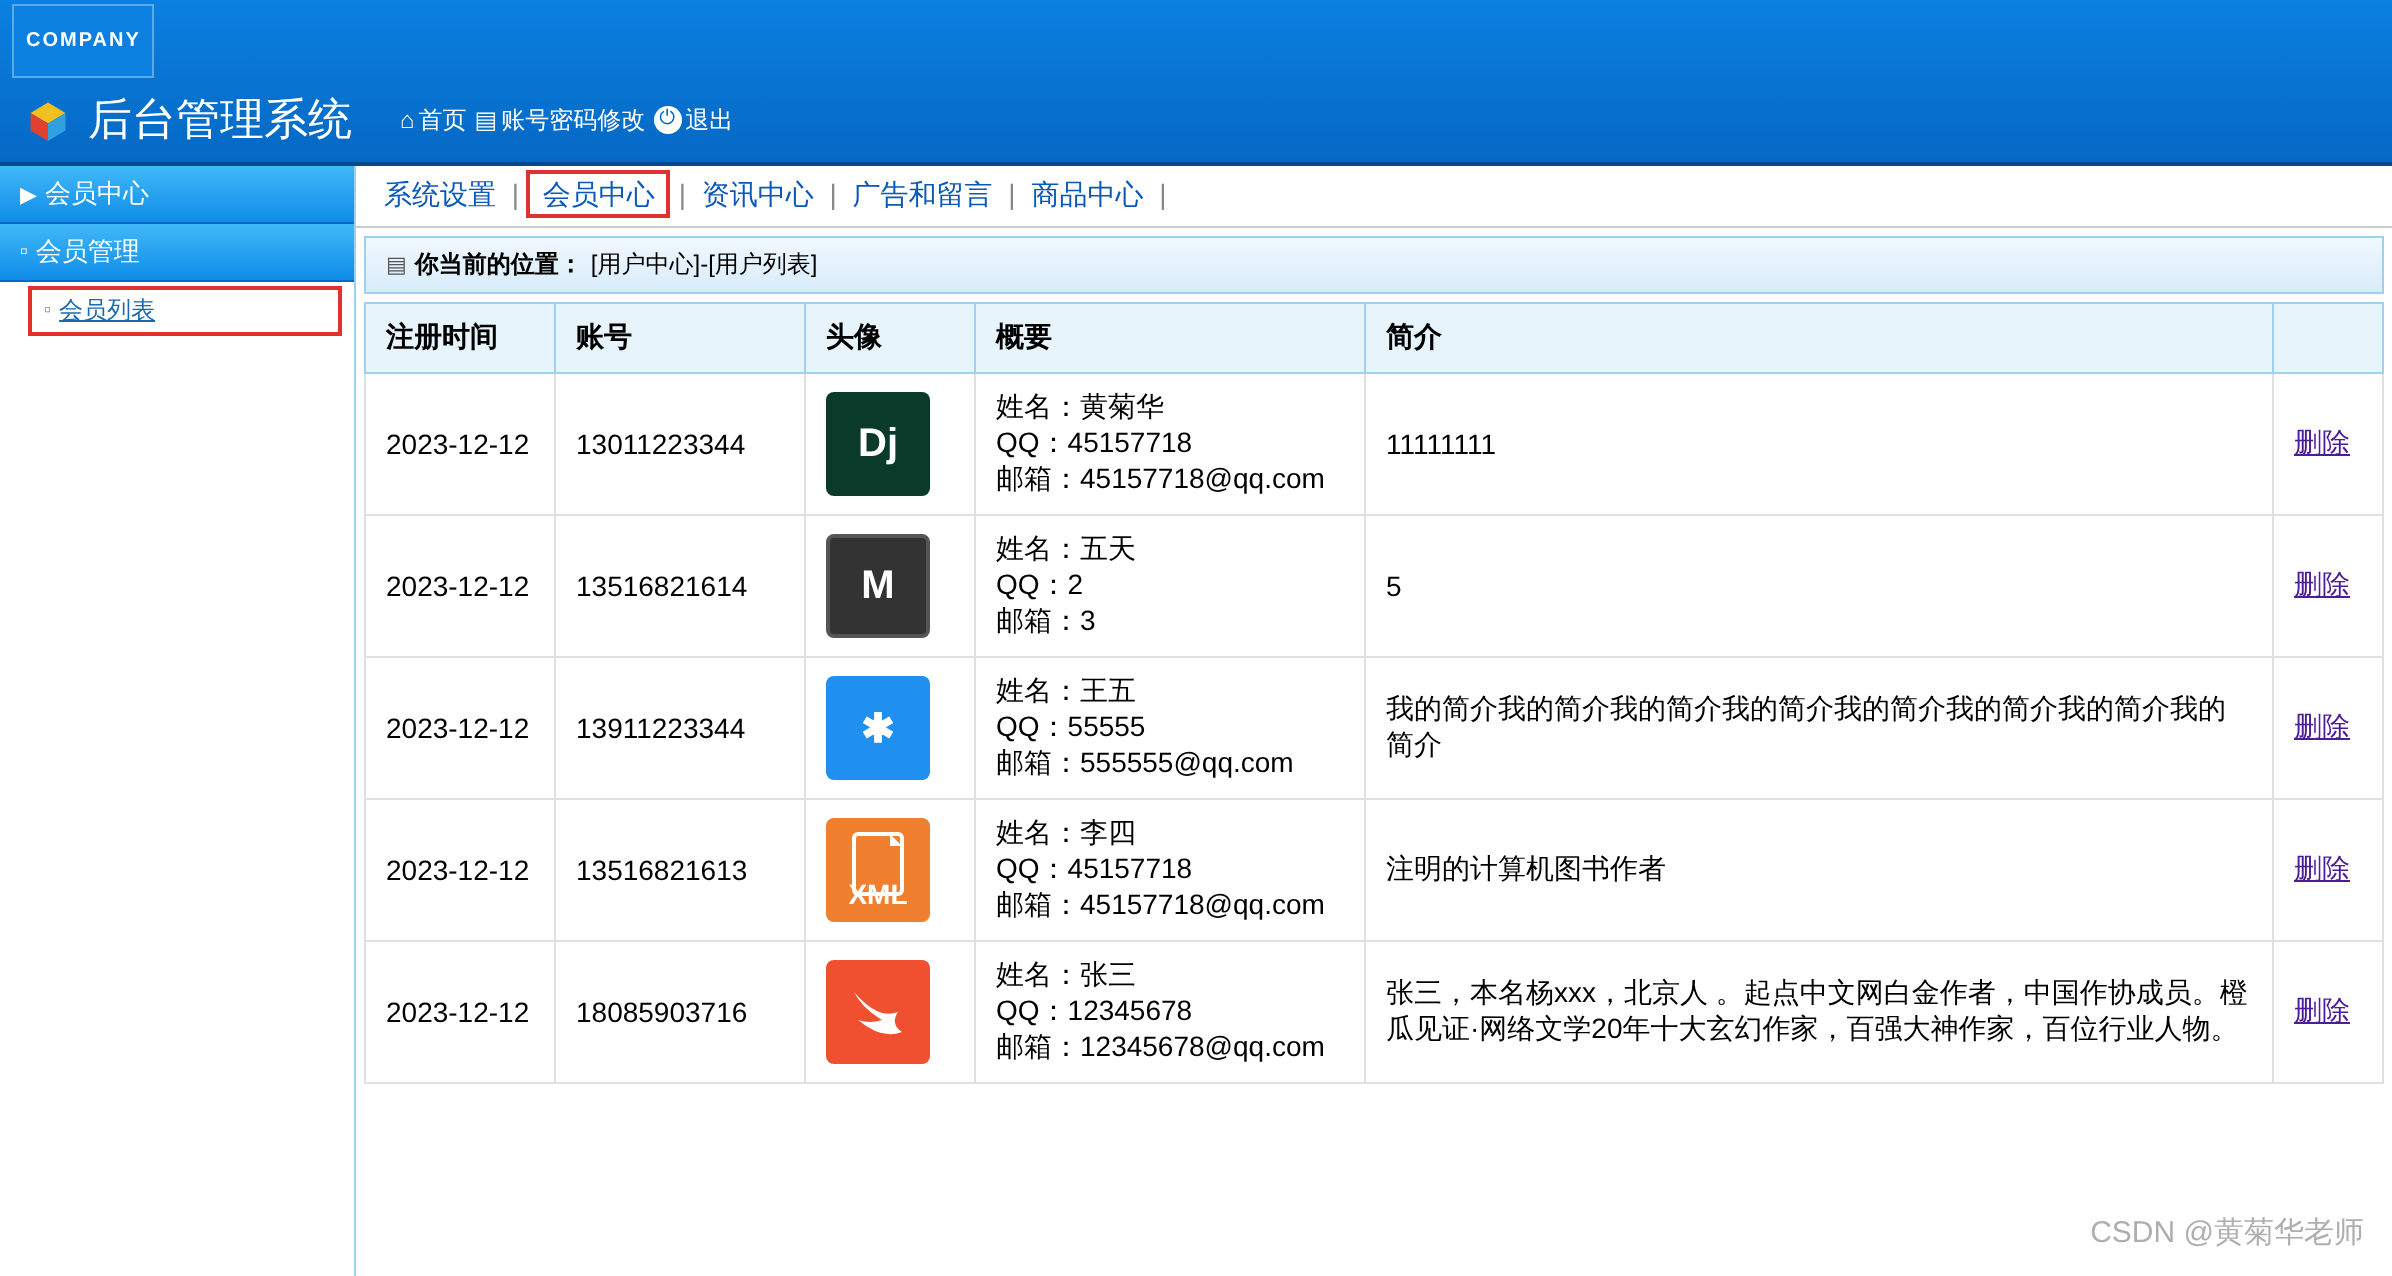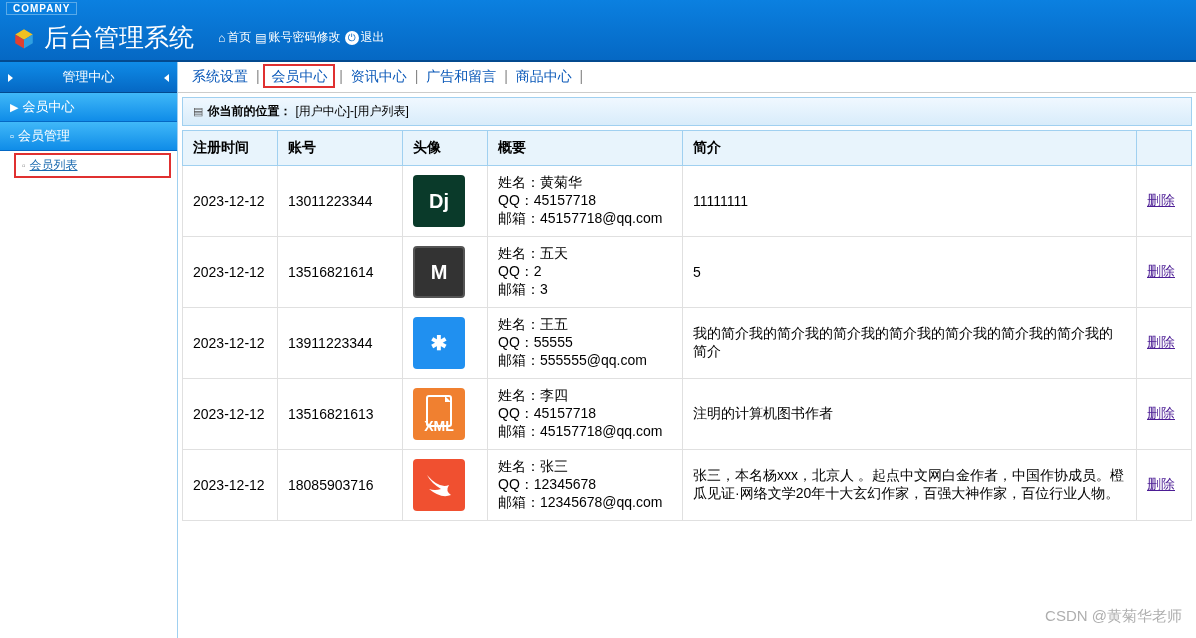--- a/index.html
+++ b/index.html
@@ -10,34 +10,34 @@
       background: linear-gradient(to bottom, #0b80e0, #0568c4);
       color: #fff;
       padding: 0;
       border-bottom: 2px solid #034a8f;
     }
     .company-tag {
       background: #0b80e0;
       color: #fff;
       font-size: 10px;
       font-weight: bold;
-      padding: 0 6px;
+      padding: 12px 6px;
       border: 1px solid #5aaae8;
       display: inline-block;
       margin: 2px 0 0 6px;
       letter-spacing: 1px;
     }
     .header-main {
       display: flex;
       align-items: center;
       padding: 6px 10px;
     }
     .logo { width: 28px; height: 28px; margin-right: 6px; position: relative; }
     .logo svg { width: 28px; height: 28px; }
-    .system-title { font-size: 25px; font-weight: normal; margin-right: 24px; }
+    .system-title { font-size: 22px; font-weight: normal; margin-right: 24px; }
     .user-info { font-size: 14px; flex: 1; }
     .header-links { font-size: 12px; display: flex; gap: 4px; }
     .header-links a { color: #fff; text-decoration: none; display: inline-flex; align-items: center; gap: 2px; }
     .header-links .icon { font-size: 12px; }
     .exit-icon {
       display: inline-block;
       width: 14px; height: 14px;
       background: #fff;
       border-radius: 50%;
       color: #0568c4;
@@ -213,21 +213,20 @@
           <span class="exit-icon">⏻</span>
           <span>退出</span>
         </a>
     </div>
   </div>
 </div>
 
 <div class="main">
 
   <div class="sidebar">
-    <div class="sidebar-header">管理中心</div>
     <div class="sidebar-section">
       <span class="icon">▶</span>
       <span>会员中心</span>
     </div>
     <div class="sidebar-section">
       <span class="icon">▫</span>
       <span>会员管理</span>
     </div>
     <div class="sidebar-item highlighted">
       <span class="page-icon">▫</span>

